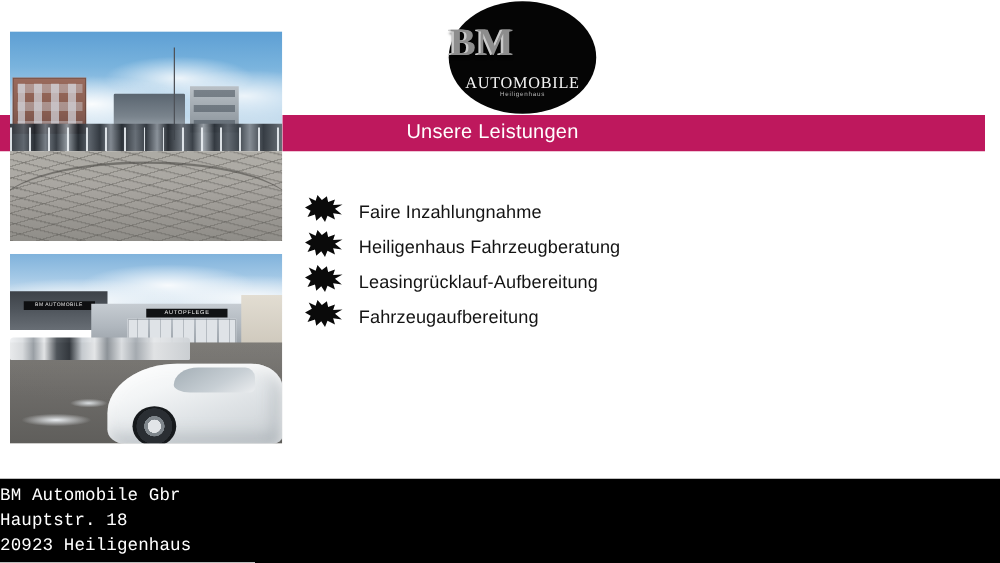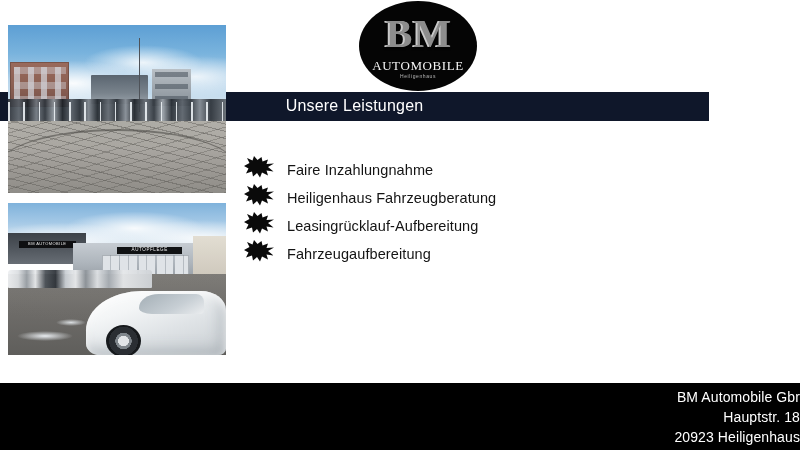--- a/index.html
+++ b/index.html
@@ -28,24 +28,24 @@
     position: absolute;
     inset: 0;
     background: #050505;
     border-radius: 50%;
   }
   .logo-bm {
     position: absolute;
     left: 0;
     right: 0;
     top: 11px;
-    text-align: center;
+    text-align: left;
     font-family: "Liberation Serif", serif;
     font-weight: 700;
-    font-size: 40px;
+    font-size: 31px;
     line-height: 44px;
     letter-spacing: 1px;
     color: #f2f2f2;
     text-shadow:
       1px 0 0 #8d8d8d,
       -1px 0 0 #c9c9c9,
       0 2px 2px rgba(0,0,0,.65);
     background: linear-gradient(180deg,#ffffff 0%,#cfcfcf 38%,#8a8a8a 52%,#ededed 70%,#b5b5b5 100%);
     -webkit-background-clip: text;
     background-clip: text;
@@ -73,23 +73,23 @@
     font-size: 5px;
     letter-spacing: .6px;
     color: #b9b9b9;
   }
 
   
   .banner {
     position: absolute;
     left: 0;
     top: 92px;
-    width: 709px;
+    width: 788px;
     height: 29px;
-    background: #0f172a;
+    background: #be185d;
   }
   .banner-title {
     position: absolute;
     left: 0;
     right: 0;
     top: 5px;
     text-align: center;
     color: #ffffff;
     font-size: 16px;
     letter-spacing: .2px;
@@ -308,26 +308,27 @@
   .footer {
     position: absolute;
     left: 0;
     top: 383px;
     width: 800px;
     height: 67px;
     background: #000000;
   }
   .footer-line {
     position: absolute;
-    left: 13px;
+    left: 0;
     right: 0;
-    text-align: right;
+    text-align: left;
     color: #ffffff;
     font-size: 14px;
     letter-spacing: .1px;
+    font-family: Liberation Mono, monospace;
   }
   #footer-company { top: 6px; }
   #footer-street  { top: 26px; }
   #footer-city    { top: 46px; }
 </style>
 </head>
 <body>
 
 <div class="logo-wrap">
   <div class="logo-ellipse"></div>

